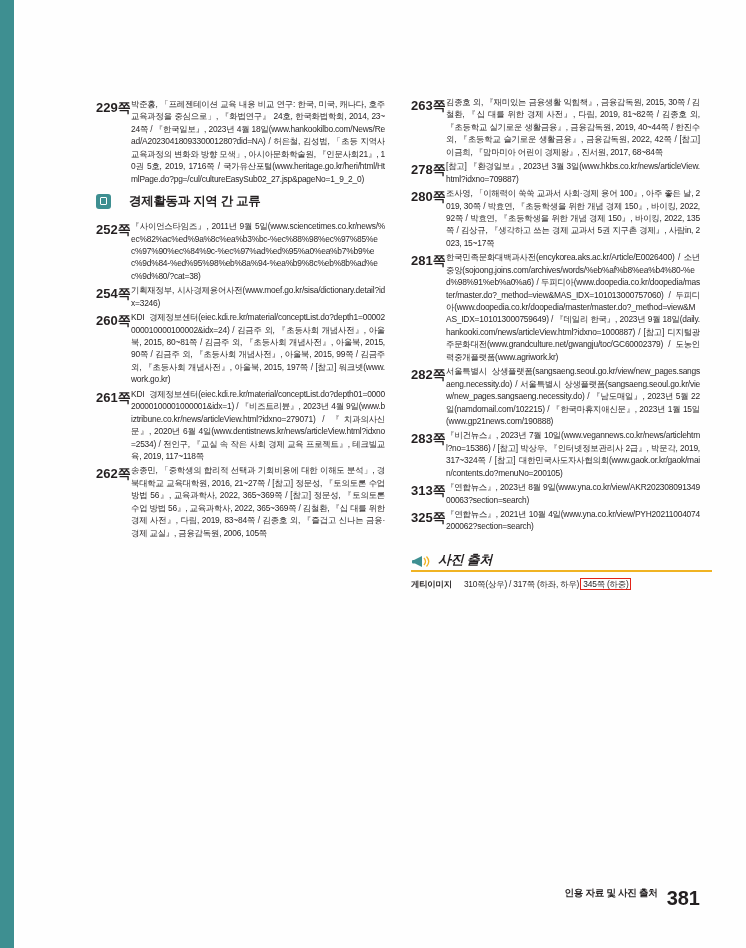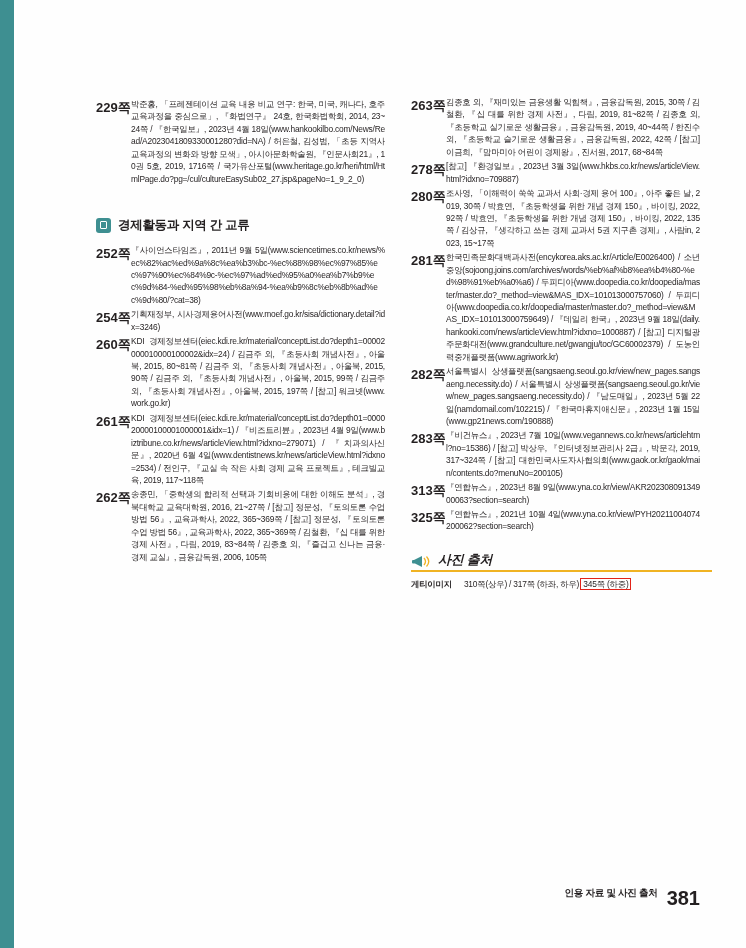--- a/index.html
+++ b/index.html
@@ -71,22 +71,22 @@
     word-break: break-all;
     letter-spacing: -0.2px;
   }
   .firstpara {
     margin-top: 0;
   }
   
   .section-head {
     display: flex;
     align-items: center;
-    gap: 7px;
-    margin: 32px 0 10px 0;
+    gap: 18px;
+    margin: 8px 0 10px 0;
   }
   .sec-icon {
     width: 15px;
     height: 15px;
     background: #3e8f91;
     border-radius: 3px;
     position: relative;
     flex: 0 0 15px;
   }
   .sec-icon::after {

